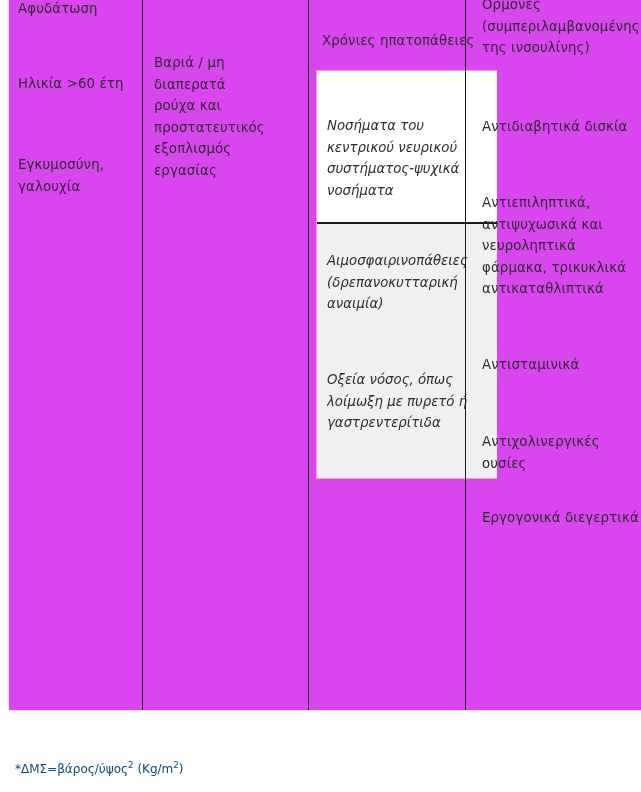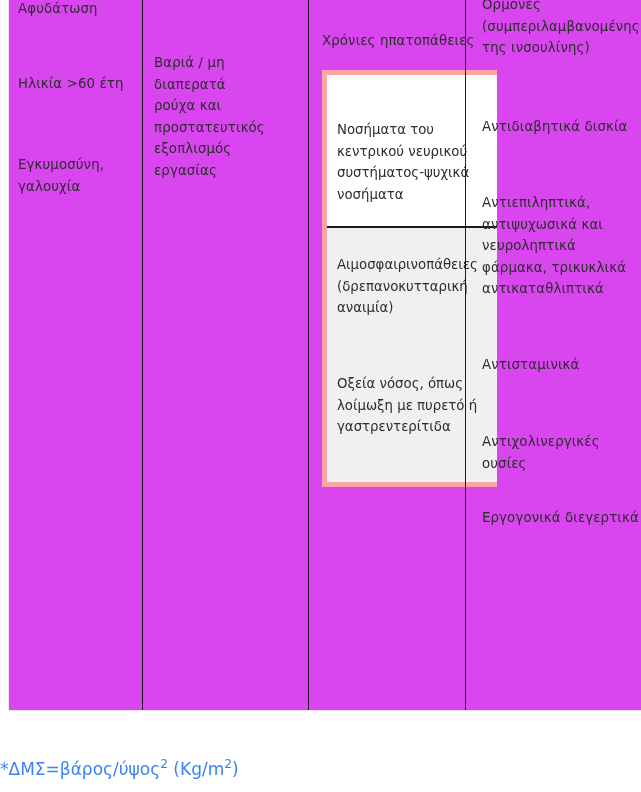--- a/index.html
+++ b/index.html
@@ -59,25 +59,26 @@
   .i2-1 { top: 53px; }
 
   
   .c3-lead {
     left: 13px;
     top: 31px;
     width: 170px;
   }
   .inner-box {
     position: absolute;
-    left: 13px;
+    left: 7px;
     top: 71px;
     width: 182px;
     box-sizing: border-box;
-    border: 5px solid #fca5a5;
+    border: 1px solid #fca5a5;
+    font-style: italic;
   }
   .inner-cell {
     box-sizing: border-box;
     position: relative;
   }
   .inner-cell-a {
     height: 153px;
     background: #ffffff;
     border-bottom: 2px solid #1c1c1c;
   }
@@ -103,25 +104,25 @@
   .i4-2 { top: 117px; }
   .i4-3 { top: 193px; }
   .i4-4 { top: 355px; }
   .i4-5 { top: 432px; }
   .i4-6 { top: 508px; }
   .i4-7 { top: 585px; }
 
   
   .footnote {
     position: absolute;
-    left: 0;
+    left: 15px;
     top: 760px;
-    font-size: 17px;
+    font-size: 12px;
     line-height: 18px;
-    color: #3b82f6;
+    color: #0c4a6e;
     white-space: nowrap;
   }
   .footnote sup {
     font-size: 0.72em;
     vertical-align: super;
     line-height: 0;
   }
 </style>
 </head>
 <body>

